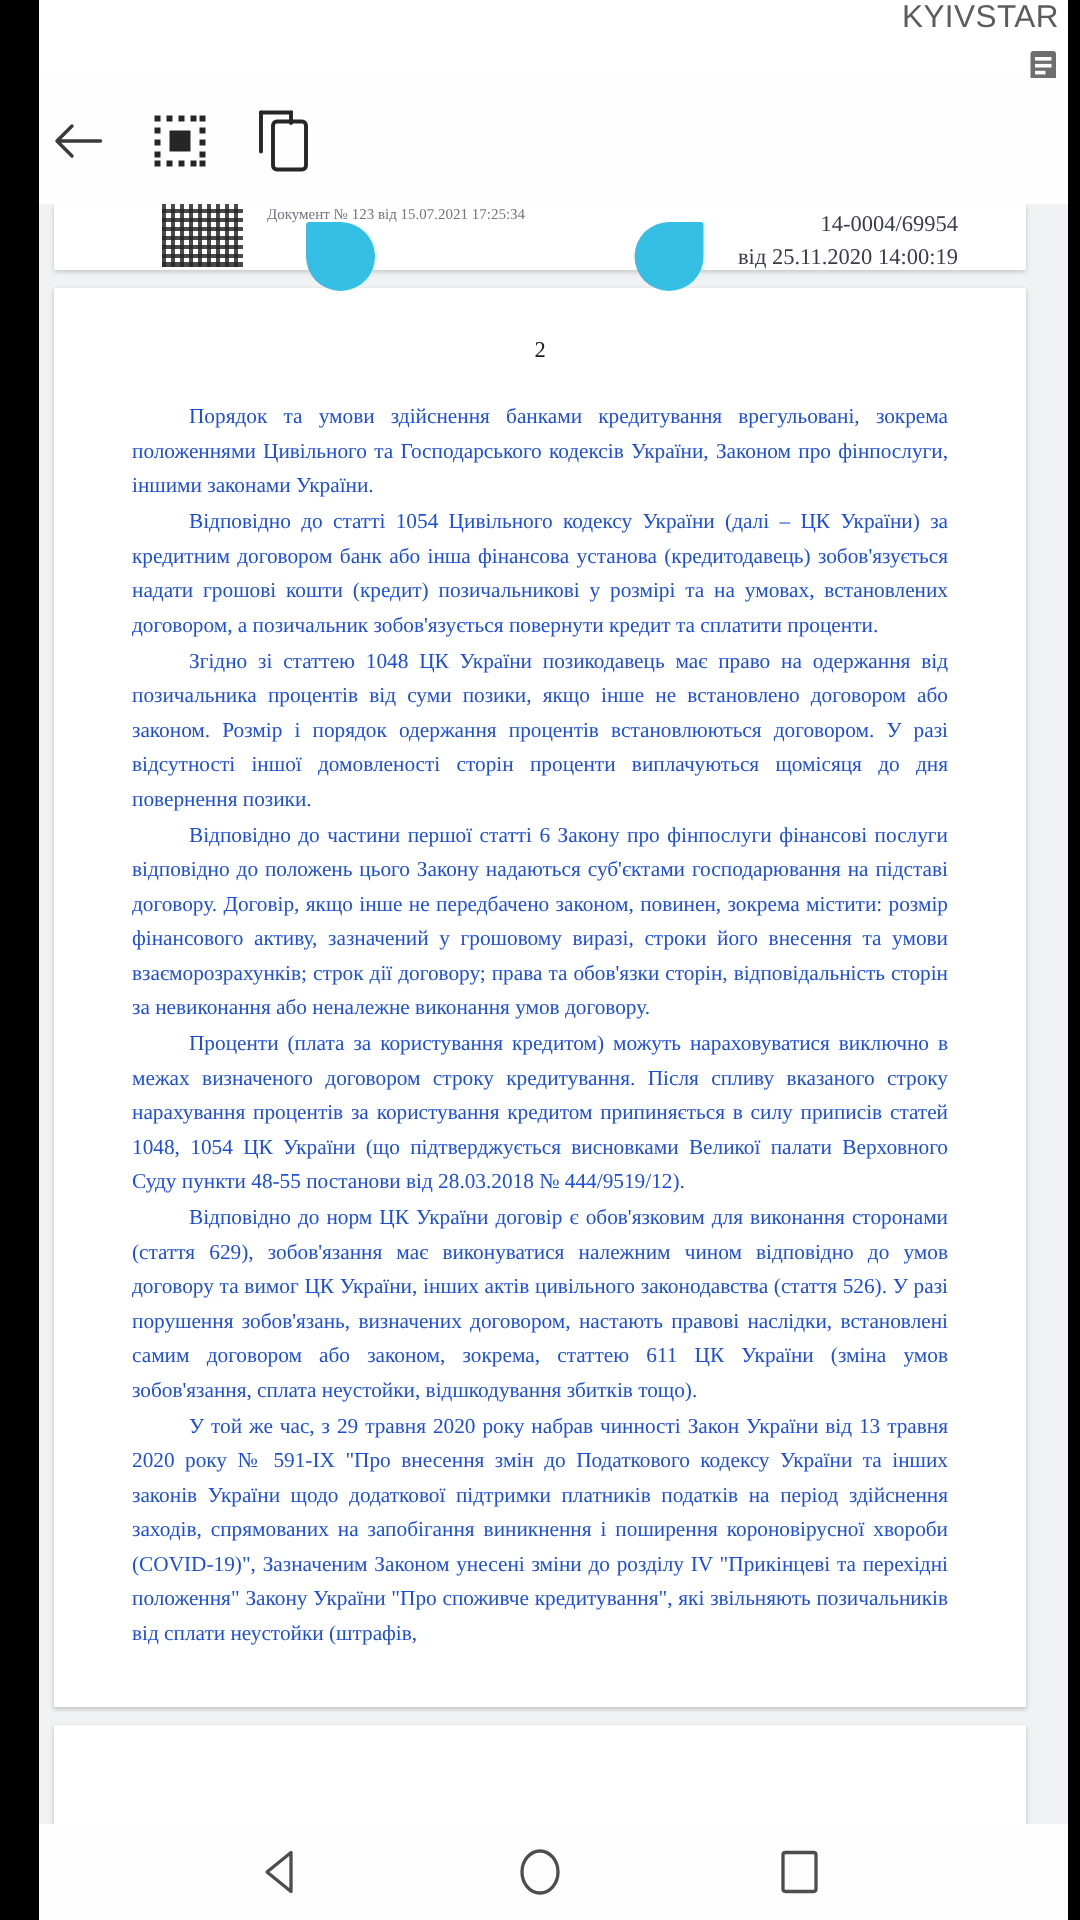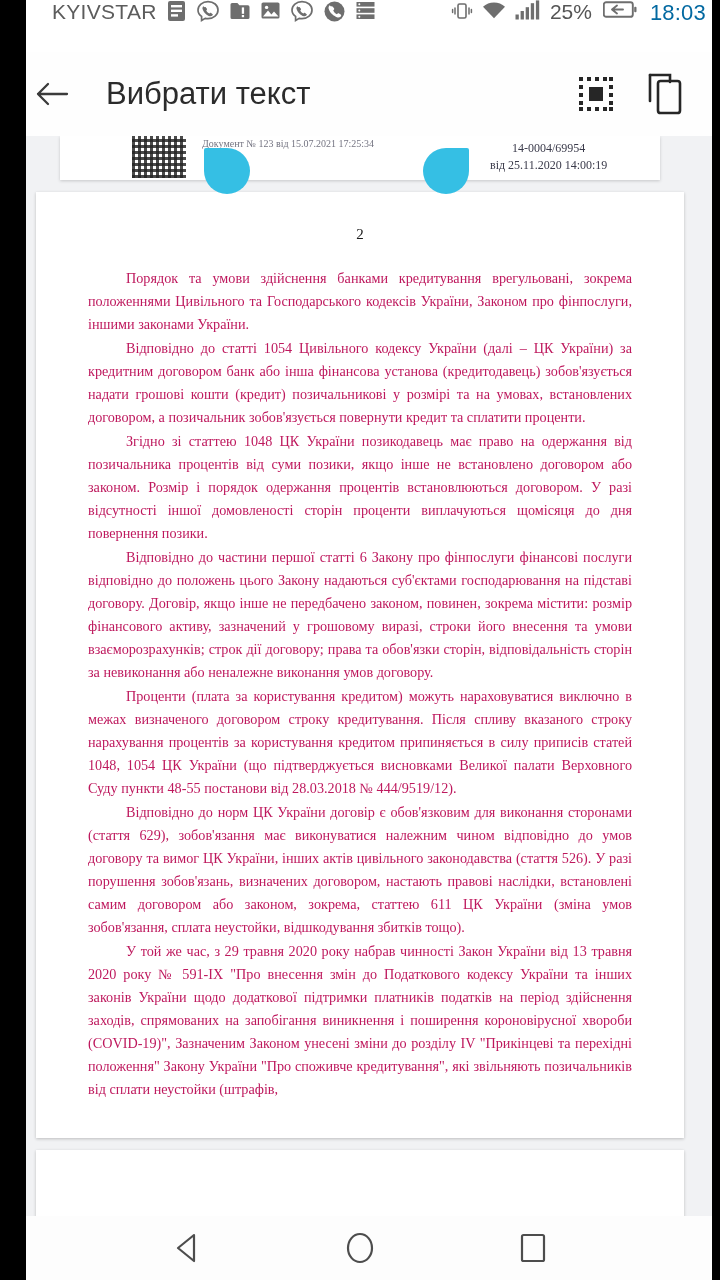--- a/index.html
+++ b/index.html
@@ -6,22 +6,22 @@
   html,body { width:720px; height:1280px; overflow:hidden; }
   body {
     font-family:"Liberation Sans", sans-serif;
     background:#000;
     position:relative;
   }
 
   
   .statusbar{
     position:absolute; top:0; left:0; width:720px; height:52px;
-    background:#ffffff; display:flex; align-items:flex-start;
-    padding:0 14px 0 52px; gap:9px;
+    background:#ffffff; display:flex; align-items:flex-end;
+    padding:0 14px 0 52px; gap:9px;flex-direction:column;
   }
   .carrier{
     font-size:21px; color:#5c5c5c; letter-spacing:.3px;
     font-family:"Liberation Sans", sans-serif; white-space:nowrap;
   }
   .sb-icon{ display:inline-flex; align-items:center; justify-content:center;
             color:#6e6e6e; flex:none; }
   .sb-spacer{ flex:1 1 auto; }
   .sb-pct{ font-size:21px; color:#555; margin:0 2px 0 1px; }
   .sb-time{ font-size:22px; color:#0369a1; margin-left:4px; letter-spacing:.2px; }
@@ -46,55 +46,55 @@
     background:#f1f2f4; overflow:hidden;
   }
 
   .page{
     position:relative; background:#ffffff; margin:0 auto;
     width:648px; box-shadow:0 1px 3px rgba(0,0,0,.22);
   }
 
   
   .page-top{
-    width:600px; margin:0 auto; background:#fff; height:44px;
+    width:648px; margin:0 auto; background:#fff; height:44px;
     position:relative; overflow:hidden;
     box-shadow:0 1px 3px rgba(0,0,0,.18);
   }
   .qr{
     position:absolute; left:72px; top:-4px; width:54px; height:46px;
     background:
       repeating-linear-gradient(90deg,#2b2b2b 0 3px,#fff 3px 6px),
       repeating-linear-gradient(0deg,#2b2b2b 0 3px,transparent 3px 6px);
     background-blend-mode:multiply; opacity:.85;
   }
   .stamp-left{
     position:absolute; left:142px; top:2px; font-size:10px; color:#5a5a6a;
     font-family:"Liberation Serif", serif; white-space:nowrap; opacity:.85;
   }
   .stamp-right{
-    position:absolute; left:430px; top:4px; font-size:12px; color:#3a3a4a;
-    font-family:"Liberation Serif", serif; text-align:center; line-height:1.45;
+    position:absolute; left:456px; top:4px; font-size:15px; color:#3a3a4a;
+    font-family:"Liberation Serif", serif; text-align:right; line-height:1.45;
     white-space:nowrap;
   }
 
   .gap{ height:12px; background:#f1f2f4; }
 
   .page-body{ padding:34px 52px 36px 52px; }
 
   .page-num{
     text-align:center; font-family:"Liberation Serif", serif;
     font-size:15px; color:#1a1a1a; margin-bottom:24px;
   }
 
   .doc-p{
     font-family:"Liberation Serif", serif;
     font-size:14.2px;
     line-height:1.62;
-    color:#be185d;
+    color:#1d4ed8;
     text-align:justify;
     text-indent:38px;
     margin-bottom:1px;
     -webkit-font-smoothing:none;
   }
 
   
   .sel-handle{
     position:absolute; width:46px; height:46px; border-radius:50%;
     background:#35bfe4; z-index:40; pointer-events:auto;
@@ -216,21 +216,20 @@
 
   <span class="sb-time">18:03</span>
 </div>
 
 <div class="appbar">
   <div class="back-btn">
     <svg width="34" height="30" viewBox="0 0 34 30">
         <path d="M32 15H3M13 5L3 15l10 10" stroke="#3b3b3b" stroke-width="2.3" fill="none" stroke-linecap="round" stroke-linejoin="round"></path>
       </svg>
   </div>
-  <div class="appbar-title">Вибрати текст</div>
 
   <div class="bar-action">
     <svg width="40" height="40" viewBox="0 0 40 40">
       <g fill="#262626">
         <rect x="3" y="3" width="4" height="4"></rect>
           <rect x="11" y="3" width="4" height="4"></rect>
           <rect x="19" y="3" width="4" height="4"></rect>
           <rect x="27" y="3" width="4" height="4"></rect>
           <rect x="33" y="3" width="4" height="4"></rect>
         <rect x="3" y="11" width="4" height="4"></rect>

